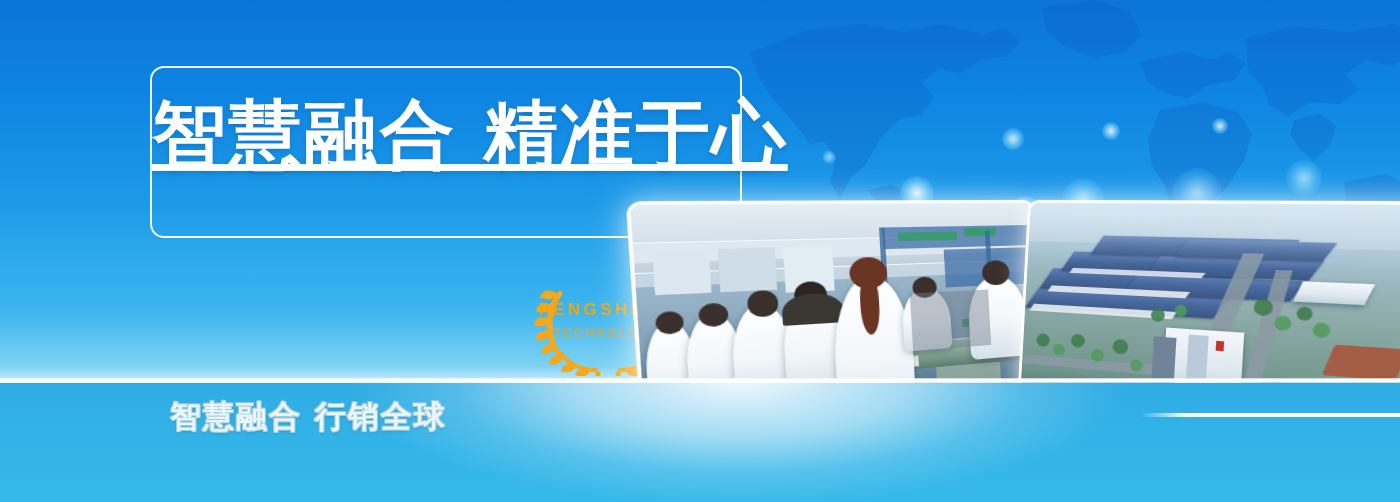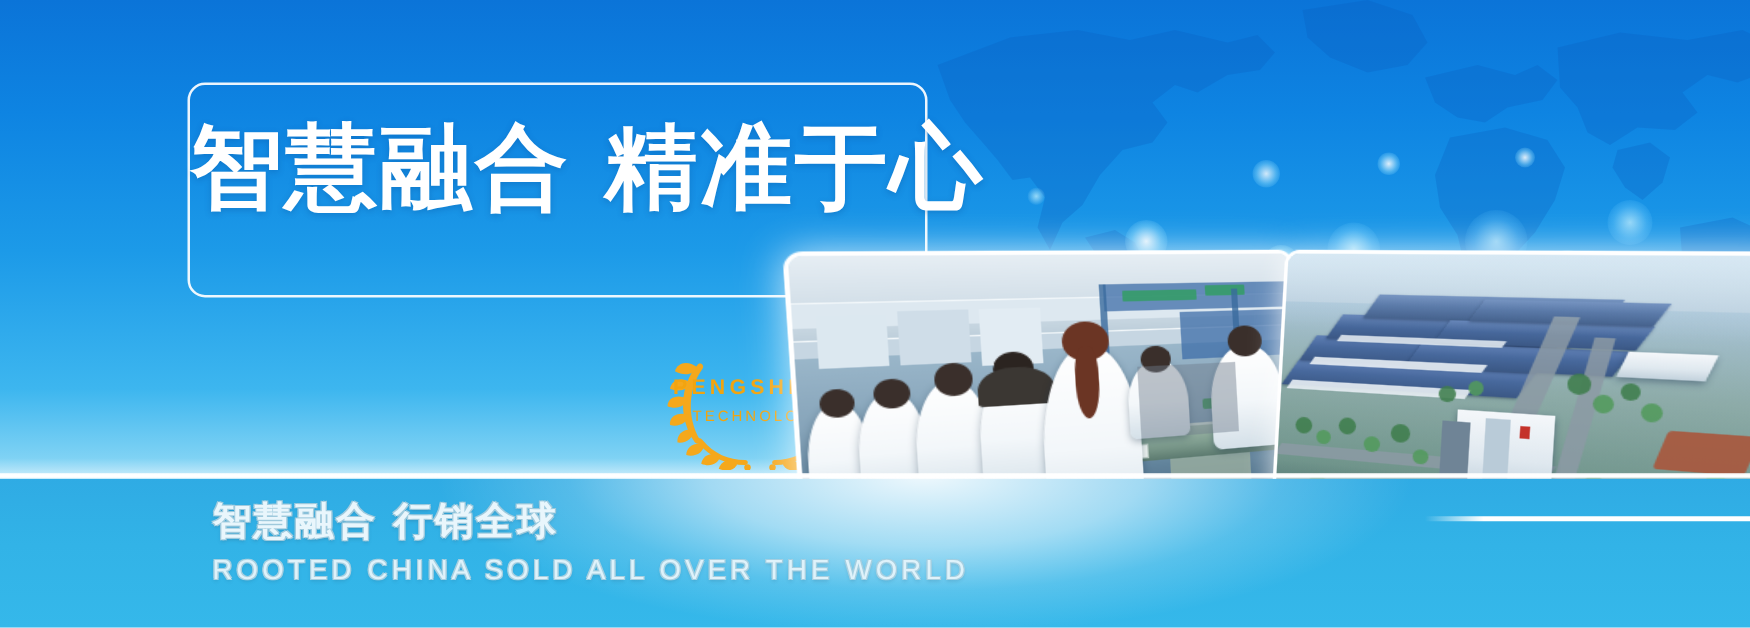--- a/index.html
+++ b/index.html
@@ -63,20 +63,21 @@
     position:absolute;left:0;right:0;top:28px;
     text-align:center;
     color:#ffffff;
     font-size:74px;
     font-weight:bold;
     letter-spacing:2px;
     line-height:1.05;
     font-family:"DejaVu Sans","Liberation Sans",sans-serif;
     white-space:nowrap;
     text-shadow:0 2px 5px rgba(0,60,130,.25);
+    text-decoration:underline;
   }
 
   
   #laurel{
     position:absolute;left:528px;top:270px;width:160px;height:106px;
   }
   #laurel svg{width:100%;height:100%;display:block;}
   #laurel-brand{
     position:absolute;left:0;right:0;top:30px;text-align:center;
     color:#f2a40f;font-size:17px;font-weight:bold;letter-spacing:3.4px;
@@ -402,15 +403,14 @@
       </div>
     </div>
   </div>
 
   <div id="lower-band"></div>
   <div id="lower-glow"></div>
   <div id="divider"></div>
   <div id="divider-right"></div>
 
   <div id="slogan-cn">智慧融合  行销全球</div>
-  <div id="slogan-en">ROOTED CHINA SOLD ALL OVER THE WORLD</div>
 
 </div>
 
 </body></html>

